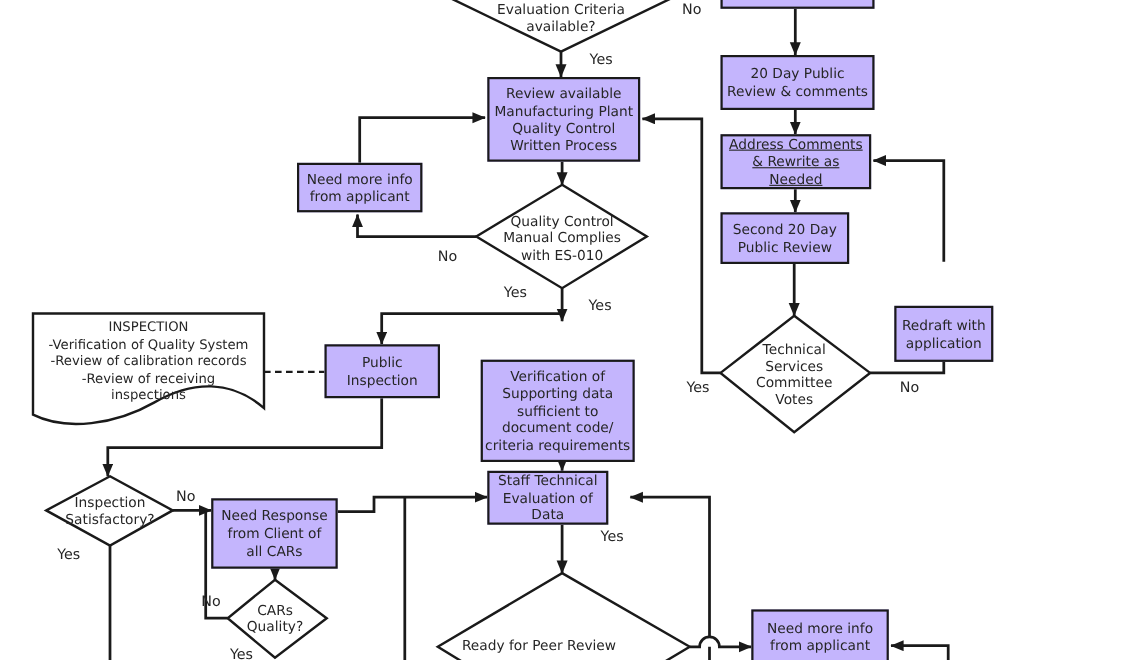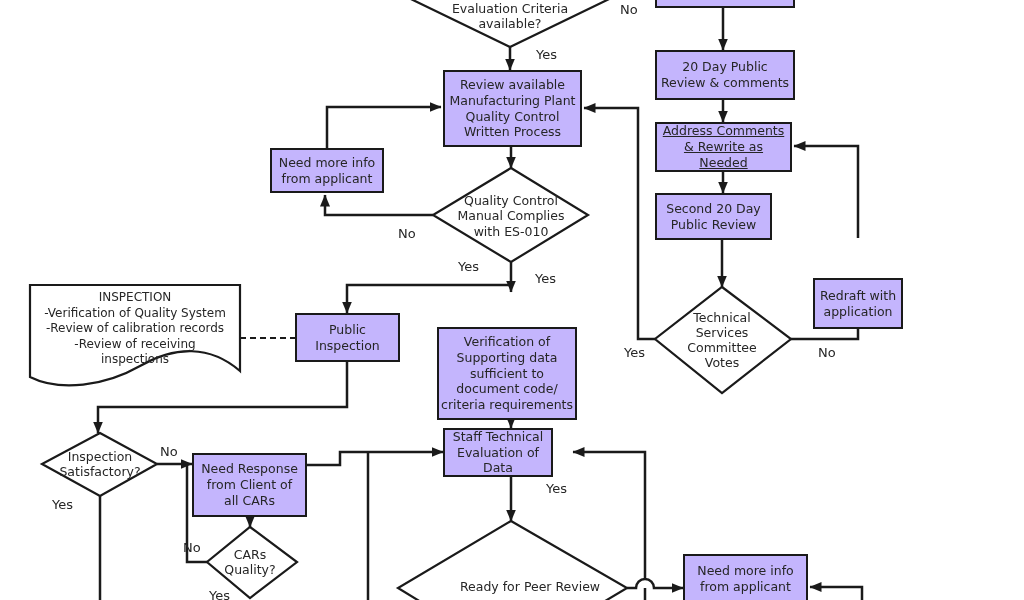--- a/index.html
+++ b/index.html
@@ -105,21 +105,21 @@
 Votes</div>
   <div class="dlabel doc-label" style="left:33px;top:290px;width:204px;height:78px;">INSPECTION
 -Verification of Quality System
 -Review of calibration records
 -Review of receiving
 inspections</div>
   <div class="dlabel" style="left:55px;top:448px;width:90px;height:32px;">Inspection
 Satisfactory?</div>
   <div class="dlabel" style="left:205px;top:546px;width:90px;height:32px;">CARs
 Quality?</div>
-  <div class="dlabel" style="left:440px;top:578px;width:180px;height:18px;">Ready for Peer Review</div>
+  <div class="dlabel" style="left:400px;top:578px;width:180px;height:18px;">Ready for Peer Review</div>
 
   <div class="elabel" style="left:536px;top:48px;">Yes</div>
   <div class="elabel" style="left:620px;top:3px;">No</div>
   <div class="elabel" style="left:398px;top:227px;">No</div>
   <div class="elabel" style="left:458px;top:260px;">Yes</div>
   <div class="elabel" style="left:535px;top:272px;">Yes</div>
   <div class="elabel" style="left:624px;top:346px;">Yes</div>
   <div class="elabel" style="left:818px;top:346px;">No</div>
   <div class="elabel" style="left:160px;top:445px;">No</div>
   <div class="elabel" style="left:52px;top:498px;">Yes</div>

